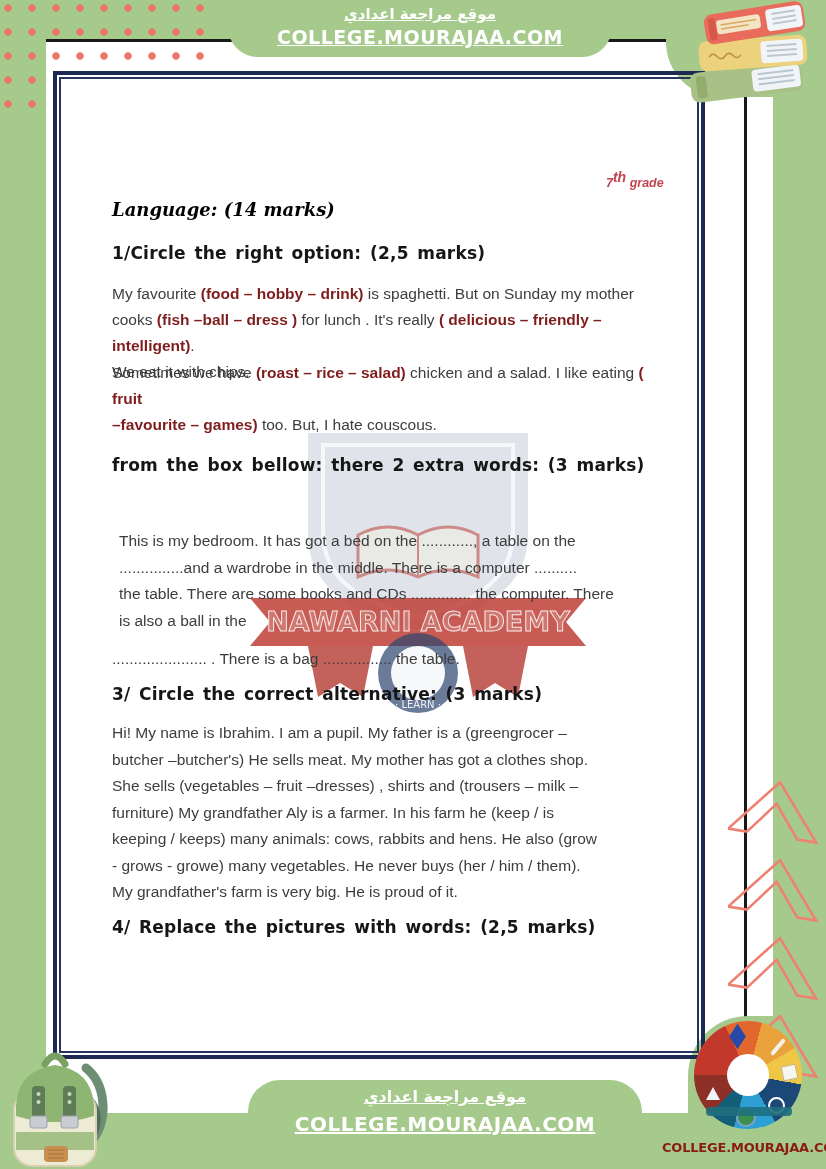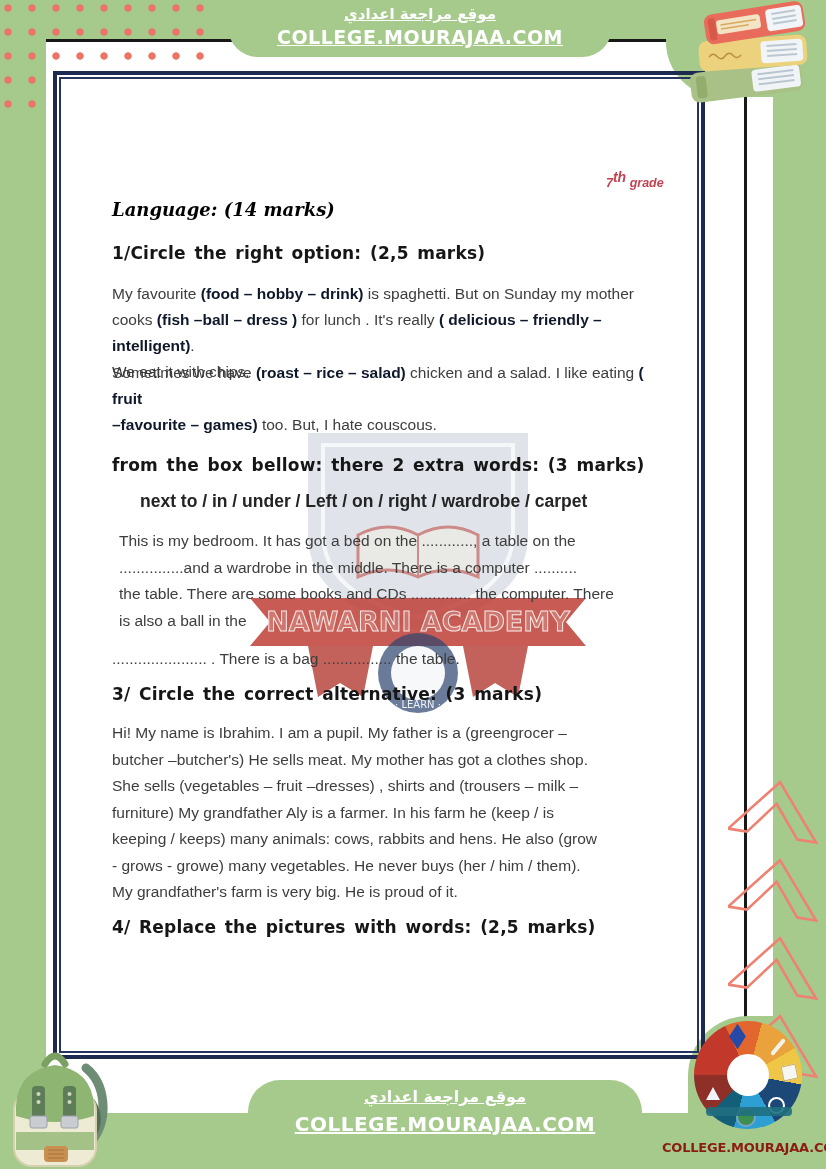--- a/index.html
+++ b/index.html
@@ -36,21 +36,21 @@
   .watermark{left:248px;top:415px;width:340px;height:320px;z-index:5;}
   
   .content{position:absolute;inset:0;z-index:7;}
   .content > div{position:absolute;}
   .grade{left:606px;top:169px;font-style:italic;font-weight:bold;font-size:12.5px;color:#c24452;}
   .grade sup{font-size:14px;}
   .lang-h{left:112px;top:199px;font-family:"DejaVu Serif",serif;font-style:italic;font-weight:bold;font-size:18px;color:#000000;}
   .h{font-family:"DejaVu Sans",sans-serif;font-weight:bold;font-size:17px;color:#161616;letter-spacing:.2px;word-spacing:2.5px;text-align:center;}
   .q1h{left:112px;top:243px;}
   .p{font-size:15.5px;line-height:26px;color:#3d3d3d;}
-  .p .b{font-weight:bold;color:#0f172a;}
+  .p .b{font-weight:bold;color:#7f1d1d;}
   .q1p1{left:112px;top:281px;width:566px;}
   .q1p2{left:112px;top:360px;width:566px;}
   .q2h{left:112px;top:420px;line-height:30px;}
   .wordbox{left:140px;top:491px;font-size:17.5px;font-weight:600;color:#242424;}
   .q2fill{left:119px;top:528px;width:566px;line-height:26.5px;}
   .q2end{left:112px;top:646px;}
   .q3h{left:112px;top:684px;}
   .q3p{left:112px;top:720px;width:575px;line-height:26.5px;}
   .q4h{left:112px;top:917px;}
   
@@ -124,21 +124,20 @@
   <div class="exam-border-inner"></div>
 </div>
 
 <div class="content">
   <div class="grade"><span>7</span><sup>th</sup><span> grade</span></div>
   <div class="lang-h">Language: (14 marks)</div>
   <div class="h q1h">1/Circle the right option: (2,5 marks)</div>
   <div class="p q1p1"><span>My favourite </span><span class="b">(food – hobby – drink)</span><span> is spaghetti. But on Sunday my mother</span><br><span>cooks </span><span class="b">(fish –ball – dress )</span><span> for lunch . It's really </span><span class="b">( delicious – friendly –intelligent)</span><span>.</span><br><span>We eat it with chips.</span></div>
   <div class="p q1p2"><span>Sometimes we have </span><span class="b">(roast – rice – salad)</span><span> chicken and a salad. I like eating </span><span class="b">( fruit</span><br><span class="b">–favourite – games)</span><span> too. But, I hate couscous.</span></div>
   <div class="h q2h"><br><span>from the box bellow: there 2 extra words: (3 marks)</span></div>
-  <div class="wordbox">next to / in / under / Left / on / right / wardrobe / carpet</div>
   <div class="p q2fill"><span>This is my bedroom. It has got a bed on the ............, a table on the</span><br><span>...............and a wardrobe in the middle. There is a computer ..........</span><br><span>the table. There are some books and CDs .............. the computer. There</span><br><span>is also a ball in the</span></div>
   <div class="p q2end">...................... . There is a bag ................ the table.</div>
   <div class="h q3h">3/ Circle the correct alternative: (3 marks)</div>
   <div class="p q3p"><span>Hi! My name is Ibrahim. I am a pupil. My father is a (greengrocer –</span><br><span>butcher –butcher's) He sells meat. My mother has got a clothes shop.</span><br><span>She sells (vegetables – fruit –dresses) , shirts and (trousers – milk –</span><br><span>furniture) My grandfather Aly is a farmer. In his farm he (keep / is</span><br><span>keeping / keeps) many animals: cows, rabbits and hens. He also (grow</span><br><span>- grows - growe) many vegetables. He never buys (her / him / them).</span><br><span>My grandfather's farm is very big. He is proud of it.</span></div>
   <div class="h q4h">4/ Replace the pictures with words: (2,5 marks)</div>
 </div>
 
 <div class="abs books">
   <svg width="140" height="106" viewBox="0 0 140 106">
     <g transform="rotate(-7 70 86)">

